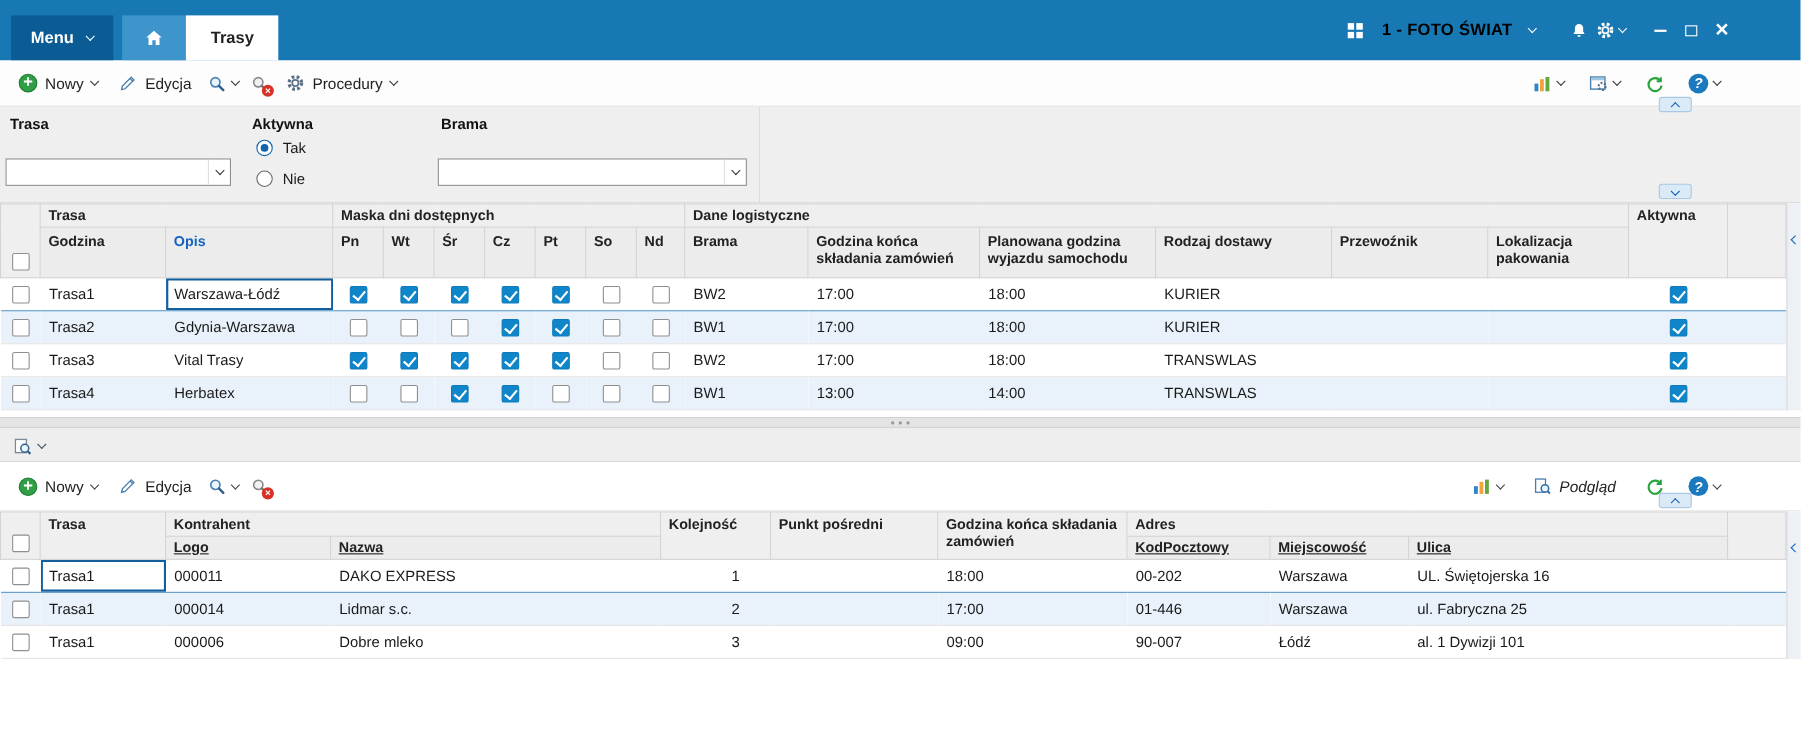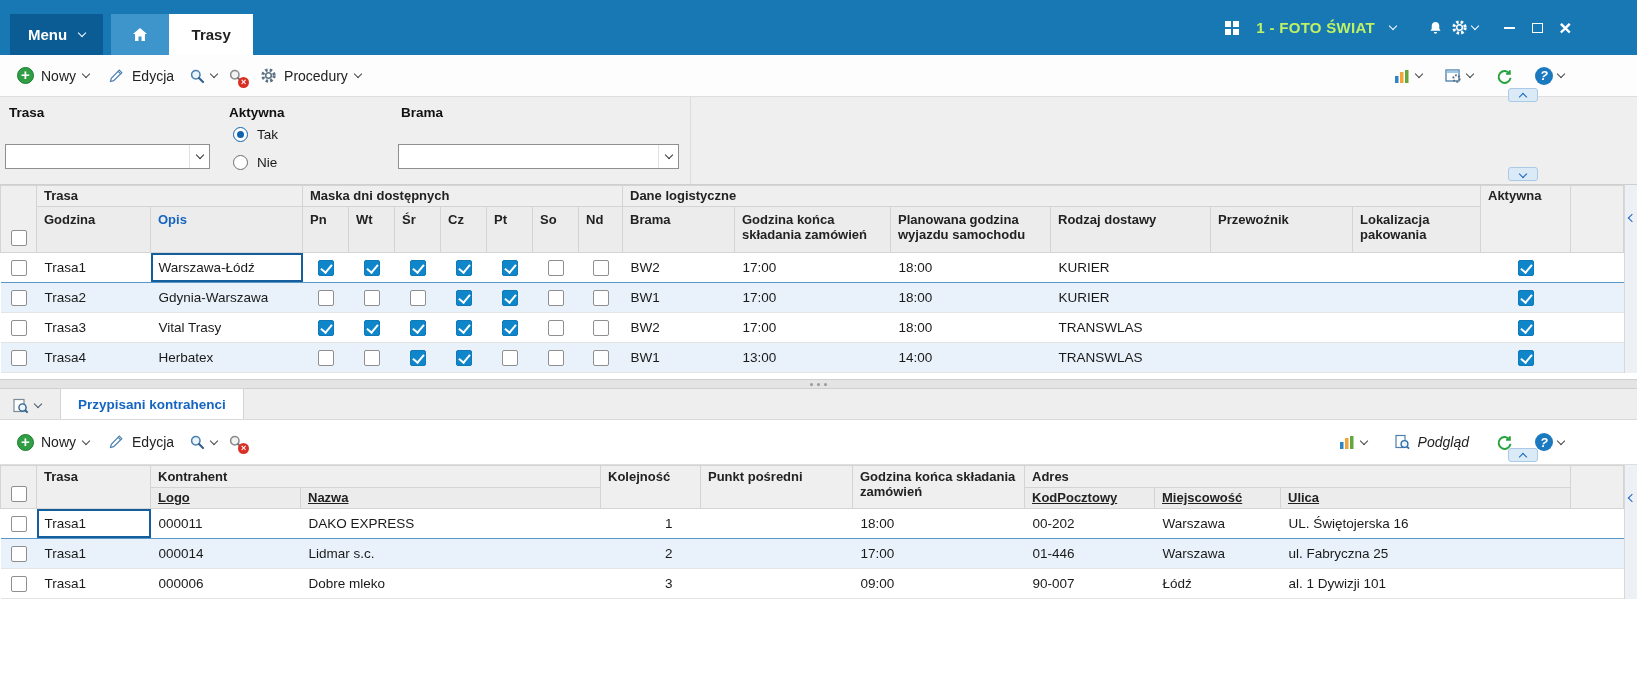--- a/index.html
+++ b/index.html
@@ -9,21 +9,21 @@
     font-family:"Liberation Sans", sans-serif;
     font-size:13px; color:#1a1a1a; background:#fff;
   }
   .app { display:flex; flex-direction:column; width:100%; height:100%; }
 
   
   .titlebar { height:55px; background:#1878b4; display:flex; align-items:flex-end; position:relative; flex:0 0 auto; }
   .menu-btn { margin-left:10px; height:41px; background:#0b5c95; color:#fff; display:flex; align-items:center; gap:12px; padding:0 18px; font-weight:bold; font-size:15px; cursor:pointer; }
   .tab-home { margin-left:8px; width:58px; height:41px; background:#3d95cc; display:flex; align-items:center; justify-content:center; cursor:pointer; }
   .tab-active { width:84px; height:41px; background:#fff; color:#222; font-weight:bold; font-size:15px; display:flex; align-items:center; justify-content:center; cursor:pointer; }
-  .tb-right { position:absolute; right:0; top:0; height:55px; display:flex; align-items:center; color:#bef264; padding-right:58px; }
+  .tb-right { position:absolute; right:0; top:0; height:55px; display:flex; align-items:center; color:#000000; padding-right:58px; }
   .company { font-weight:bold; font-size:15px; letter-spacing:.3px; margin:0 10px 0 12px; white-space:nowrap; }
   .tb-ico { display:flex; align-items:center; justify-content:center; width:24px; height:24px; cursor:pointer; color:#fff; }
   .winbtn { width:28px; height:26px; display:flex; align-items:center; justify-content:center; cursor:pointer; }
   .glyph-min { width:11px; height:2px; background:#fff; display:block; }
   .glyph-max { width:11px; height:10px; border:1.5px solid #fff; display:block; }
   .glyph-close::before { content:"×"; color:#fff; font-size:21px; line-height:1; font-weight:bold; }
   .chev { width:6px; height:6px; border-right:1.5px solid currentColor; border-bottom:1.5px solid currentColor; transform:rotate(45deg); display:inline-block; margin-top:-3px; }
   .chev-up { transform:rotate(-135deg); margin-top:3px; }
   .chev-left { width:6px; height:6px; border-left:1.6px solid currentColor; border-bottom:1.6px solid currentColor; transform:rotate(45deg); display:inline-block; }
 
@@ -414,23 +414,20 @@
     <div class="mini-btn">
       <span class="ico">
         <svg width="16" height="16" viewBox="0 0 16 16">
             <rect x="1" y="1.5" width="10" height="12" fill="#fff" stroke="#7a8a97" stroke-width="1.2"></rect>
             <circle cx="9.5" cy="9.5" r="3.6" fill="#eaf4fb" stroke="#30618c" stroke-width="1.4"></circle>
             <line x1="12.2" y1="12.2" x2="14.6" y2="14.6" stroke="#30618c" stroke-width="2"></line>
           </svg>
       </span>
       <span class="chev"></span>
     </div>
-    <div class="subtab">
-      <span>Przypisani kontrahenci</span>
-    </div>
   </div>
 
   <div class="toolbar t2">
     <div class="tbtn">
       <span class="i-plus"></span>
       <span>Nowy</span>
       <span class="chev"></span>
     </div>
     <div class="tbtn">
       <span class="ico">

